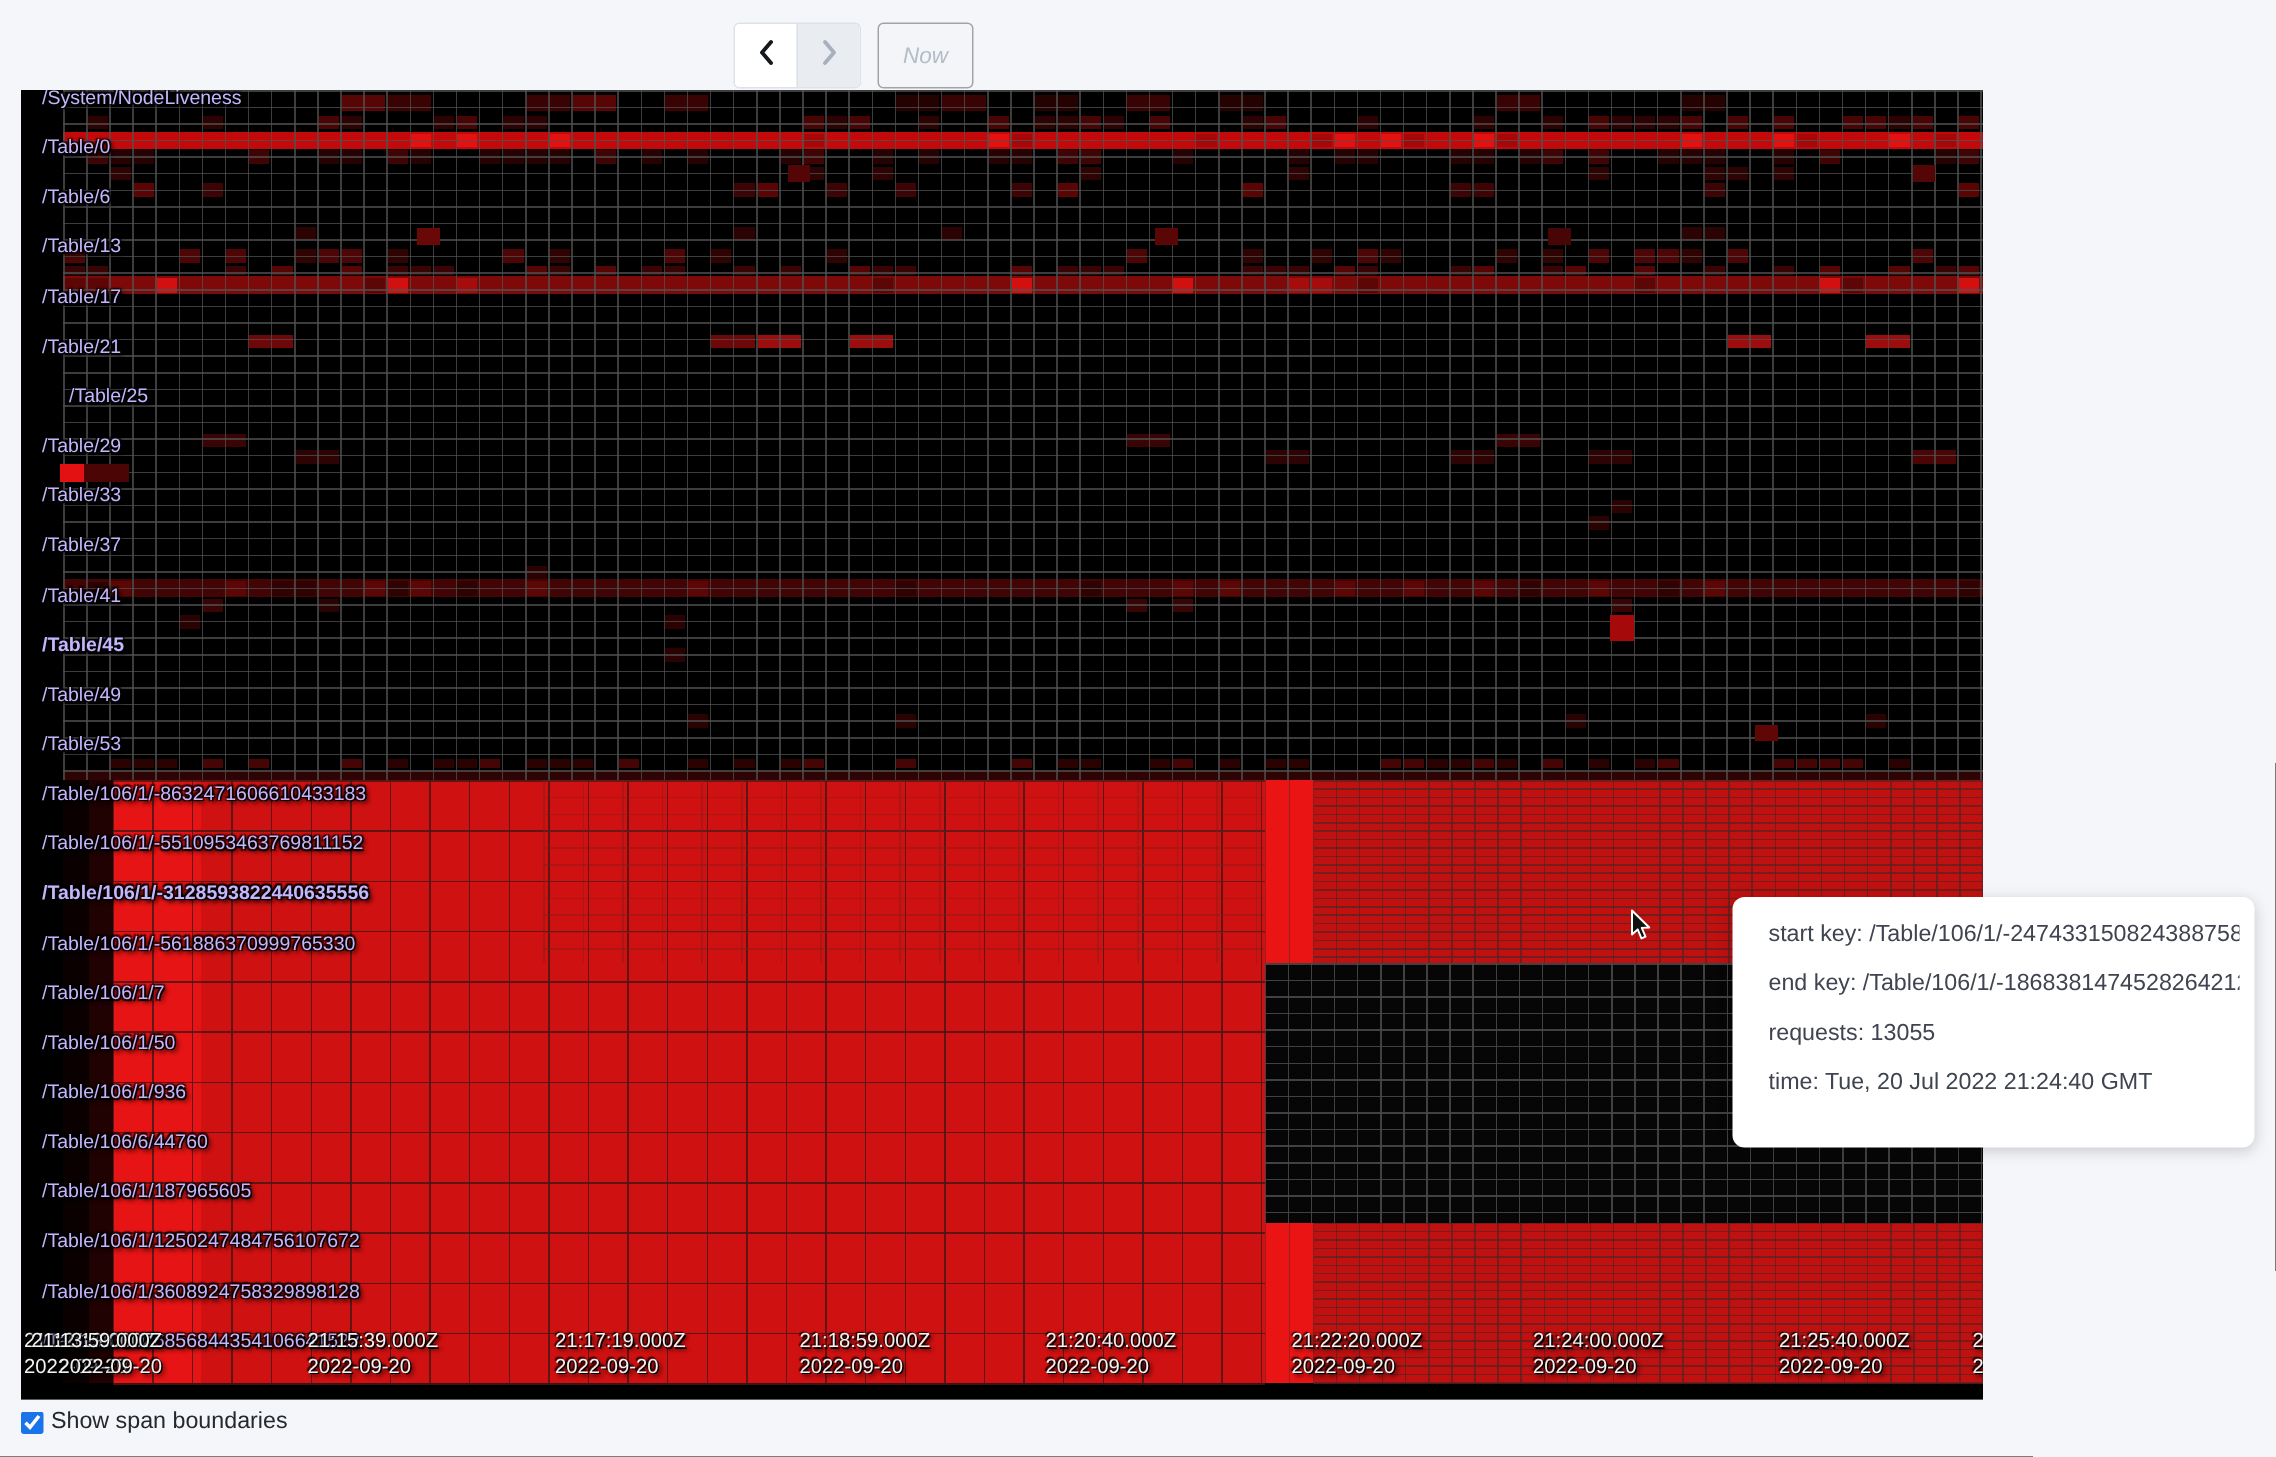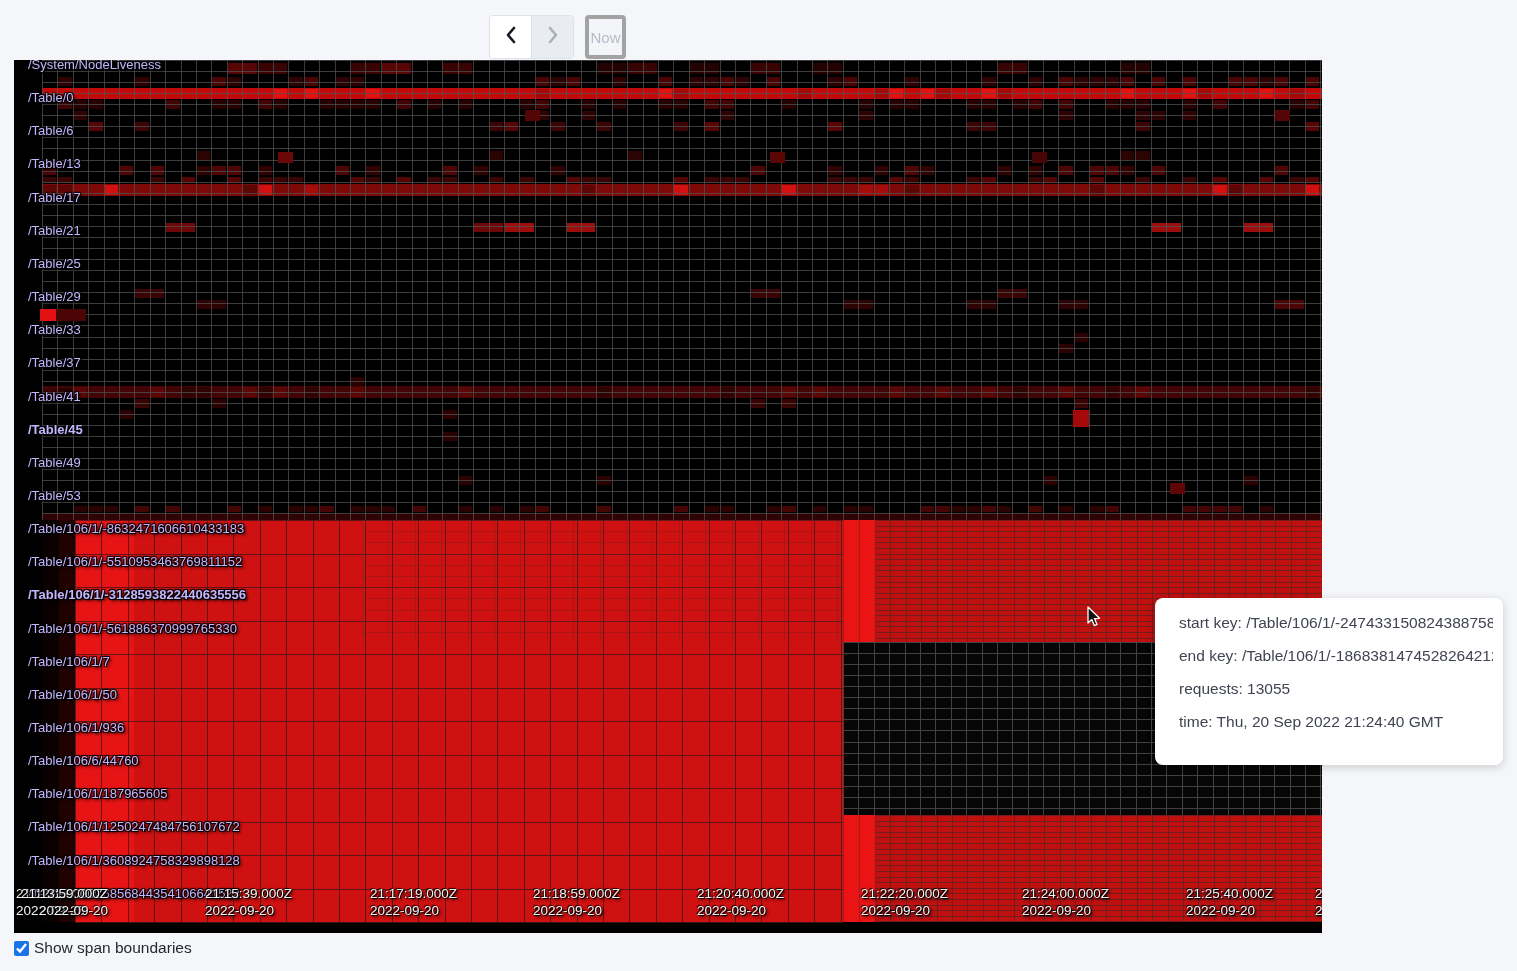--- a/index.html
+++ b/index.html
@@ -24,24 +24,24 @@
   .range-caret{position:absolute;right:16px;top:18px;}
   .nav-group{
     position:absolute;left:489px;top:15px;width:85px;height:44px;
     border:1px solid #dde2ea;border-radius:4px;overflow:hidden;
     display:flex;box-sizing:border-box;background:#fff;
   }
   .nav-btn{width:50%;height:100%;display:flex;align-items:center;justify-content:center;cursor:pointer;}
   .nav-btn.prev{background:#ffffff;}
   .nav-btn.next{background:#e9edf2;border-left:1px solid #dde2ea;}
   .now-btn{
-    position:absolute;left:585px;top:15px;width:41px;height:44px;
-    background:#f3f5f8;border:4px solid #a3a3a3;border-radius:4px;
+    position:absolute;left:585px;top:15px;width:64px;height:44px;
+    background:#f3f5f8;border:1px solid #a3a3a3;border-radius:4px;
     color:#b4bcc8;font-size:15px;display:flex;align-items:center;justify-content:center;
-    box-sizing:border-box;cursor:default;
+    box-sizing:border-box;cursor:default;font-style:italic;
   }
   
   .heatmap{
     position:absolute;left:14px;top:60px;width:1308px;height:873px;
     background:#000;overflow:hidden;cursor:crosshair;
   }
   .heatmap svg{position:absolute;left:0;top:0;shape-rendering:crispEdges;}
   .row-label{
     position:absolute;left:14px;height:16px;line-height:16px;
     color:#c4b5fd;font-size:13px;white-space:nowrap;
@@ -776,21 +776,21 @@
       <rect x="264" y="92" width="15" height="11" fill="#6a0707"></rect>
       <rect x="756" y="92" width="15" height="11" fill="#5a0606"></rect>
       <rect x="1018" y="92" width="15" height="11" fill="#480505"></rect>
     </svg>
     <div class="row-label" style="top: -3px;">/System/NodeLiveness</div>
     <div class="row-label" style="top: 30px;">/Table/0</div>
     <div class="row-label" style="top: 63px;">/Table/6</div>
     <div class="row-label" style="top: 96px;">/Table/13</div>
     <div class="row-label" style="top: 130px;">/Table/17</div>
     <div class="row-label" style="top: 163px;">/Table/21</div>
-    <div class="row-label" style="top: 196px;">/Table/25</div>
+    <div class="row-label" style="top: 196px; margin-left: 18px;">/Table/25</div>
     <div class="row-label" style="top: 229px;">/Table/29</div>
     <div class="row-label" style="top: 262px;">/Table/33</div>
     <div class="row-label" style="top: 295px;">/Table/37</div>
     <div class="row-label" style="top: 329px;">/Table/41</div>
     <div class="row-label" style="top: 362px; font-weight: bold;">/Table/45</div>
     <div class="row-label" style="top: 395px;">/Table/49</div>
     <div class="row-label" style="top: 428px;">/Table/53</div>
     <div class="row-label" style="top: 461px;">/Table/106/1/-8632471606610433183</div>
     <div class="row-label" style="top: 494px;">/Table/106/1/-5510953463769811152</div>
     <div class="row-label" style="top: 527px; font-weight: bold;">/Table/106/1/-3128593822440635556</div>
@@ -842,21 +842,21 @@
     <div class="axis-label" style="left: 1301px; top: 826px;">
       <div>2</div>
       <div style="margin-top: 2px;">2</div>
     </div>
   </div>
 
 <div class="tooltip">
   <div>start key: /Table/106/1/-2474331508243887586</div>
   <div>end key: /Table/106/1/-1868381474528264212</div>
   <div>requests: 13055</div>
-  <div>time: Thu, 20 Sep 2022 21:24:40 GMT</div>
+  <div>time: Tue, 20 Jul 2022 21:24:40 GMT</div>
 </div>
 
 <div class="cursor">
   <svg width="20" height="22" viewBox="0 0 20 22">
     <path d="M5 1 L5 17 L8.8 13.6 L11.3 19.6 L14 18.4 L11.5 12.6 L16.5 12.3 Z" fill="#111" stroke="#fff" stroke-width="1.3" stroke-linejoin="round"></path>
   </svg>
 </div>
 
 <div class="footer">
   <input type="checkbox" id="span-cb" checked="" style="">

